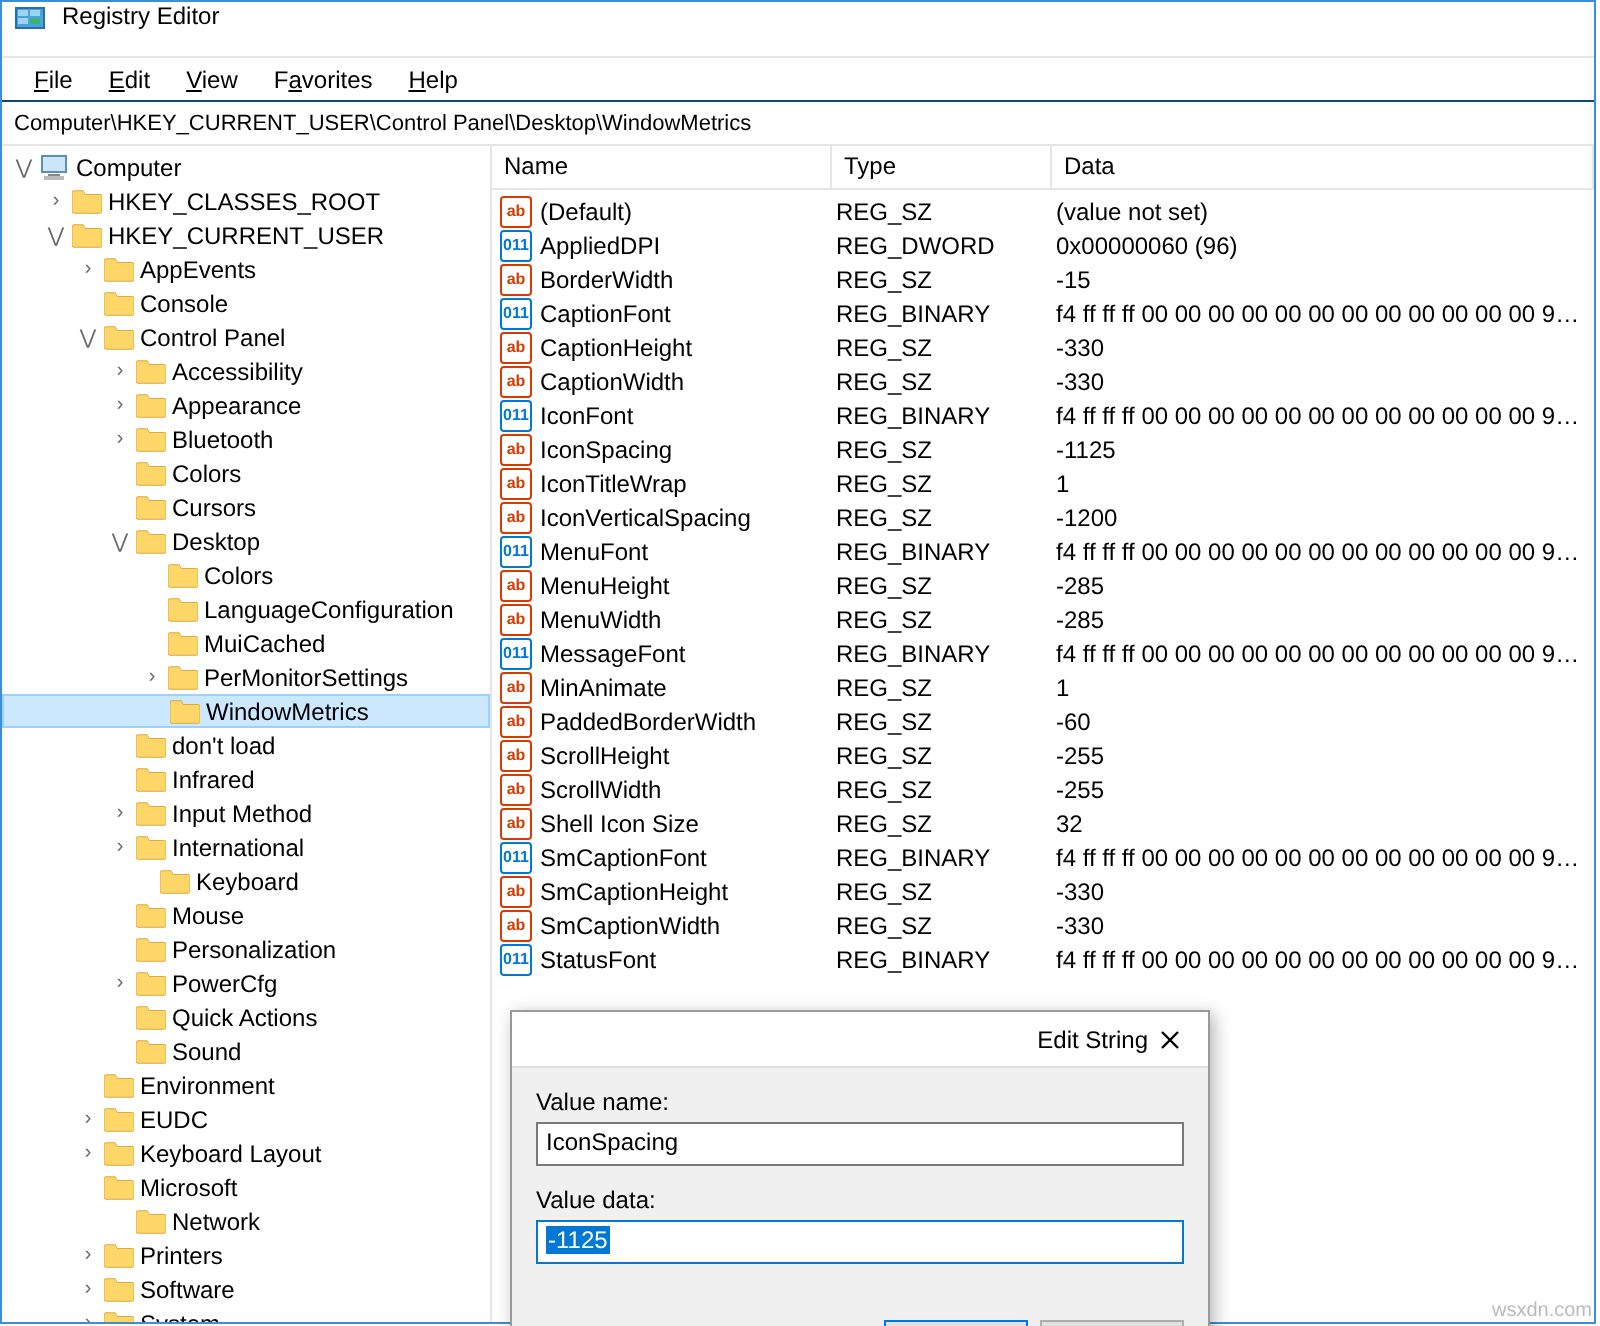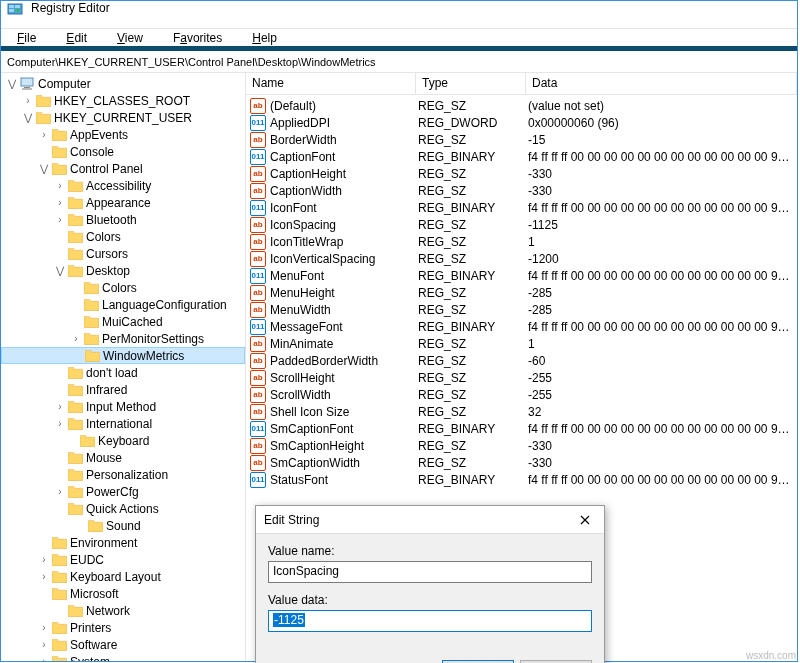--- a/index.html
+++ b/index.html
@@ -1,20 +1,20 @@
 <!DOCTYPE html>
 <html><head>
 <meta charset="utf-8">
 <style>
 *{box-sizing:border-box;margin:0;padding:0;font-family:"Segoe UI",Tahoma,sans-serif;font-size:12px;color:#000}
 body{background:#fff;width:800px;height:663px;overflow:hidden;position:relative}
 .window{border:1px solid #3a8fd8;width:798px;height:662px;display:flex;flex-direction:column;background:#fff}
 .titlebar{height:28px;background:#fff;border-bottom:1px solid #e5e5e5;display:flex;padding:0 6px;gap:8px}
 .title-icon{width:16px;height:16px;display:inline-flex;align-items:center;justify-content:center}
-.menubar{height:22px;display:flex;padding:0 8px;gap:14px;border-bottom:5px solid #0c4a6e}
+.menubar{height:22px;display:flex;align-items:center;padding:0 8px;gap:2px;border-bottom:1px solid #0c4a6e}
 .menubar span{padding:2px 8px;cursor:default}
 .menubar span u{text-decoration:underline}
 .addressbar{height:22px;border-bottom:1px solid #e5e5e5;display:flex;align-items:center;padding:0 6px;font-size:11px}
 .content{flex:1;display:flex;overflow:hidden}
 .tree{width:245px;border-right:1px solid #e5e5e5;overflow-y:auto;overflow-x:hidden;padding:2px 0}
 .tree-row{display:flex;align-items:center;height:17px;padding-right:4px;white-space:nowrap;cursor:default}
 .tree-row.selected{background:#cce8ff;border:1px solid #99d1ff;height:17px}
 .expander{width:14px;display:inline-flex;justify-content:center;align-items:center;color:#6a6a6a;font-size:10px}
 .folder{width:16px;height:14px;margin-right:3px;display:inline-flex;align-items:center;justify-content:center}
 .folder svg{width:15px;height:12px}
@@ -24,21 +24,21 @@
 .col-name{width:170px}.col-type{width:110px}.col-data{flex:1}
 .list-body{padding:2px 0}
 .list-row{display:flex;height:17px;align-items:center;padding:0 2px;cursor:default}
 .val-icon{width:16px;height:16px;margin:0 4px 0 2px;display:inline-flex;align-items:center;justify-content:center;font-size:8px;font-weight:bold;border:1px solid;border-radius:2px}
 .val-icon.sz{border-color:#d83b01;color:#d83b01;background:#fff}
 .val-icon.bin{border-color:#0078d4;color:#0078d4;background:#fff}
 .cell-name{width:148px;overflow:hidden;text-overflow:ellipsis}
 .cell-type{width:110px}
 .cell-data{flex:1;overflow:hidden;text-overflow:ellipsis;white-space:nowrap}
 .dialog{position:absolute;left:255px;top:505px;width:350px;background:#f0f0f0;border:1px solid #999;box-shadow:2px 2px 8px rgba(0,0,0,.3)}
-.dlg-title{height:28px;background:#fff;display:flex;align-items:center;justify-content:space-between;padding:0 8px;border-bottom:1px solid #ddd}
+.dlg-title{height:28px;background:#fff;display:flex;align-items:center;justify-content:flex-end;padding:0 8px;border-bottom:1px solid #ddd}
 .dlg-close{width:22px;height:22px;display:flex;align-items:center;justify-content:center;cursor:default}
 .dlg-body{padding:10px 12px}
 .dlg-label{margin-bottom:3px}
 .dlg-input{width:100%;height:22px;border:1px solid #7a7a7a;padding:2px 4px;background:#fff;margin-bottom:10px}
 .dlg-input.focus{border:1px solid #0078d4}
 .dlg-input.sel{background:#fff}
 .dlg-input.sel span{background:#0078d4;color:#fff;padding:0 1px}
 .dlg-buttons{display:flex;justify-content:flex-end;gap:6px;padding:8px 12px 10px}
 .dlg-btn{width:72px;height:22px;border:1px solid #adadad;background:#e1e1e1;cursor:default;display:flex;align-items:center;justify-content:center}
 .dlg-btn.default{border:1px solid #0078d4}
@@ -304,21 +304,21 @@
         </div>
         <div class="tree-row" style="padding-left:52px">
           <span class="expander"></span>
           <span class="folder ">
             <svg viewBox="0 0 16 12">
               <path d="M0 2 L0 11 Q0 12 1 12 L15 12 Q16 12 16 11 L16 3 Q16 2 15 2 L7 2 L6 0 L1 0 Q0 0 0 1 Z" fill="#ffd768" stroke="#d9a43f" stroke-width="0.5"></path>
             </svg>
           </span>
           <span>Quick Actions</span>
         </div>
-        <div class="tree-row" style="padding-left:72px">
+        <div class="tree-row" style="padding-left:52px">
           <span class="expander"></span>
           <span class="folder ">
             <svg viewBox="0 0 16 12">
               <path d="M0 2 L0 11 Q0 12 1 12 L15 12 Q16 12 16 11 L16 3 Q16 2 15 2 L7 2 L6 0 L1 0 Q0 0 0 1 Z" fill="#ffd768" stroke="#d9a43f" stroke-width="0.5"></path>
             </svg>
           </span>
           <span>Sound</span>
         </div>
         <div class="tree-row" style="padding-left:36px">
           <span class="expander"></span>

